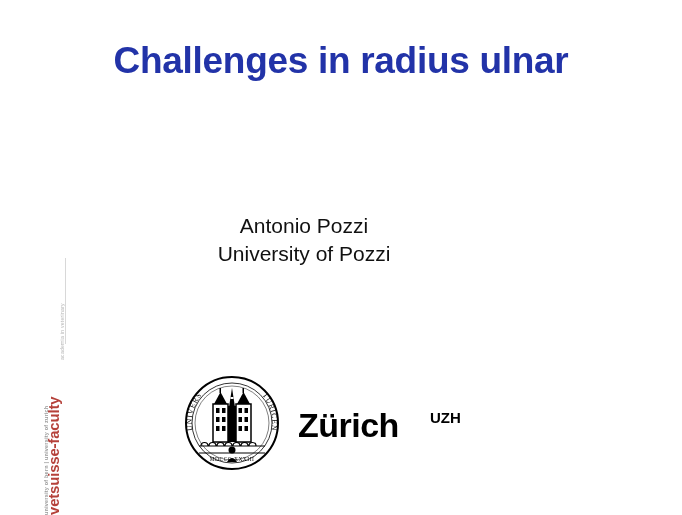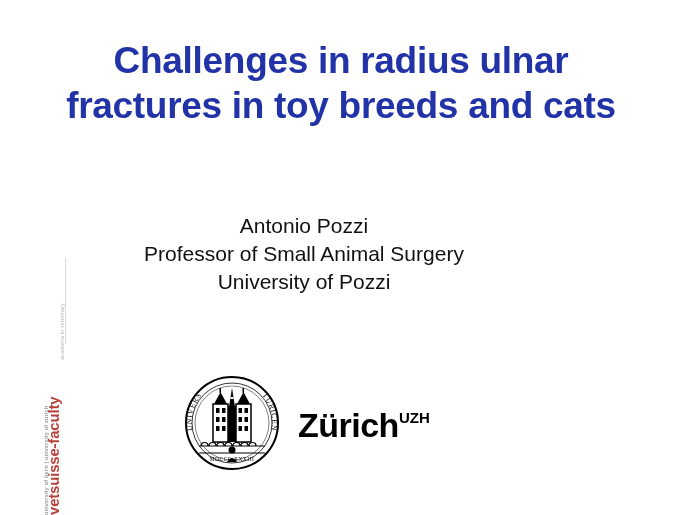--- a/index.html
+++ b/index.html
@@ -83,20 +83,21 @@
   }
   .wordmark-sup {
     font-family: "Liberation Sans", sans-serif;
     font-weight: bold;
     font-size: 15px;
     letter-spacing: 0px;
     vertical-align: super;
     position: relative;
     top: -2px;
     color: #000000;
+    margin-left: 31px;
   }
 
   
   .sidebar {
     position: absolute;
     left: 18px;
     top: 0;
     width: 52px;
     height: 515px;
   }
@@ -141,26 +142,24 @@
     background: #d8d8d8;
   }
 </style>
 </head>
 <body>
 
 <div id="slide">
 
   <div class="title-block">
     <div class="title-line">Challenges in radius ulnar</div>
-    <div class="title-line">fractures in toy breeds and cats</div>
   </div>
 
   <div class="author-block">
     <div class="author-line">Antonio Pozzi</div>
-    <div class="author-line">Professor of Small Animal Surgery</div>
     <div class="author-line">University of Pozzi</div>
   </div>
 
   <div class="logo-lockup">
 
     <svg class="seal" viewBox="0 0 200 200">
       <defs>
         <path id="arcL" d="M 22,118 A 82,82 0 0 1 42,42"></path>
         <path id="arcR" d="M 158,42 A 82,82 0 0 1 178,118"></path>
       </defs>

